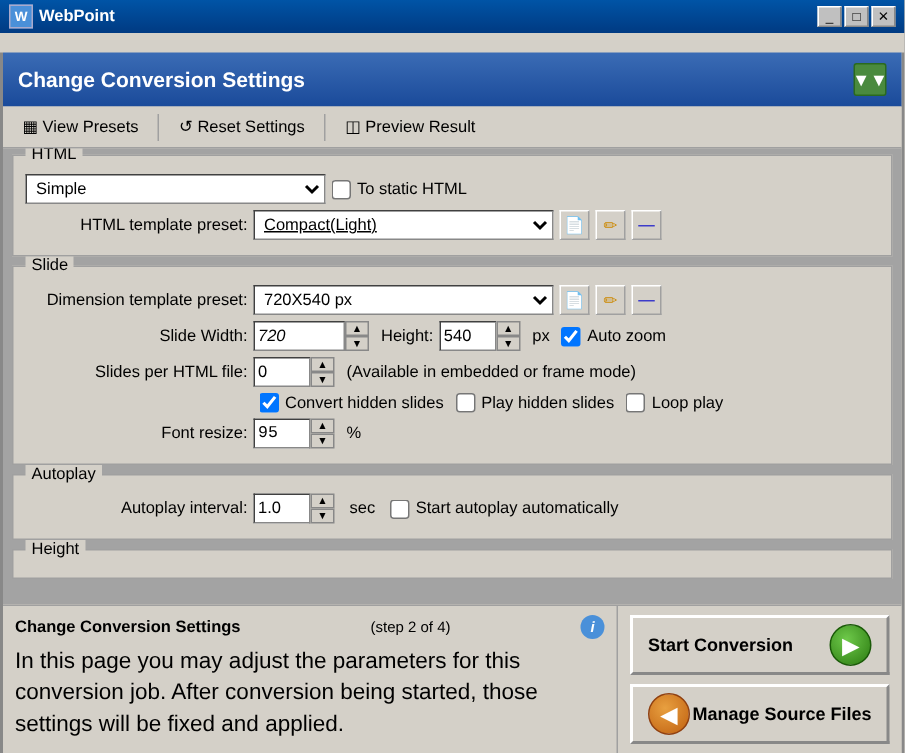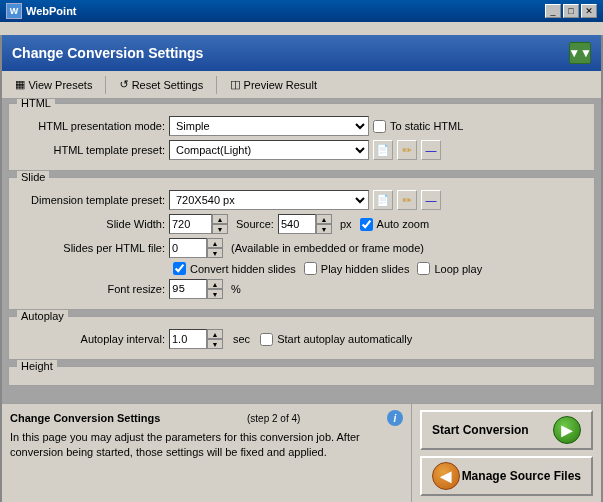--- a/index.html
+++ b/index.html
@@ -244,21 +244,21 @@
     }
     .bottom-left-heading {
       font-weight: bold;
       font-size: 11px;
     }
     .bottom-left-step {
       font-size: 10px;
       color: #000;
     }
     .bottom-left-text {
-      font-size: 11px;
+      font-size: 15px;
       color: #000;
       line-height: 1.4;
     }
     .bottom-right {
       width: 190px;
       display: flex;
       flex-direction: column;
       padding: 6px 8px;
       gap: 6px;
       border-left: 1px solid #a0a0a0;
@@ -379,31 +379,30 @@
   </div>
 
   <div class="content-area">
 
     <div class="group-box">
       <span class="group-box-title">HTML</span>
 
       <div style="margin-top: 8px;">
 
         <div class="form-row">
-          <span class="form-label" style="width: 148px;">HTML presentation mode:</span>
           <select style="width: 200px;">
             <option>Simple</option>
           </select>
           <input type="checkbox" style="">
           <span>To static HTML</span>
         </div>
 
         <div class="form-row">
           <span class="form-label" style="width: 148px;">HTML template preset:</span>
-          <select style="width: 200px;">
+          <select style="width: 200px; text-decoration: underline;">
             <option>Compact(Light)</option>
           </select>
           <div class="icon-btn-small">📄</div>
           <div class="icon-btn-small" style="color: #cc8800;">✏</div>
           <div class="icon-btn-small" style="color: #0000cc;">—</div>
         </div>
       </div>
     </div>
 
     <div class="group-box">
@@ -417,27 +416,27 @@
             <option>720X540 px</option>
           </select>
           <div class="icon-btn-small">📄</div>
           <div class="icon-btn-small" style="color: #cc8800;">✏</div>
           <div class="icon-btn-small" style="color: #0000cc;">—</div>
         </div>
 
         <div class="form-row">
           <span class="form-label" style="width: 148px;">Slide Width:</span>
           <div class="spinner">
-            <input type="text" value="720" style="width: 43px;">
+            <input type="text" value="720" style="width: 61px; font-style: italic;">
             <div class="spinner-btns">
               <div class="spinner-btn">▲</div>
               <div class="spinner-btn">▼</div>
             </div>
           </div>
-          <span class="form-label" style="margin-left: 4px;">Source:</span>
+          <span class="form-label" style="margin-left: 4px;">Height:</span>
           <div class="spinner">
             <input type="text" value="540" style="width: 38px;">
             <div class="spinner-btns">
               <div class="spinner-btn">▲</div>
               <div class="spinner-btn">▼</div>
             </div>
           </div>
           <span class="px-label" style="margin: 0 4px;">px</span>
           <input type="checkbox" checked="" style="">
           <span>Auto zoom</span>

